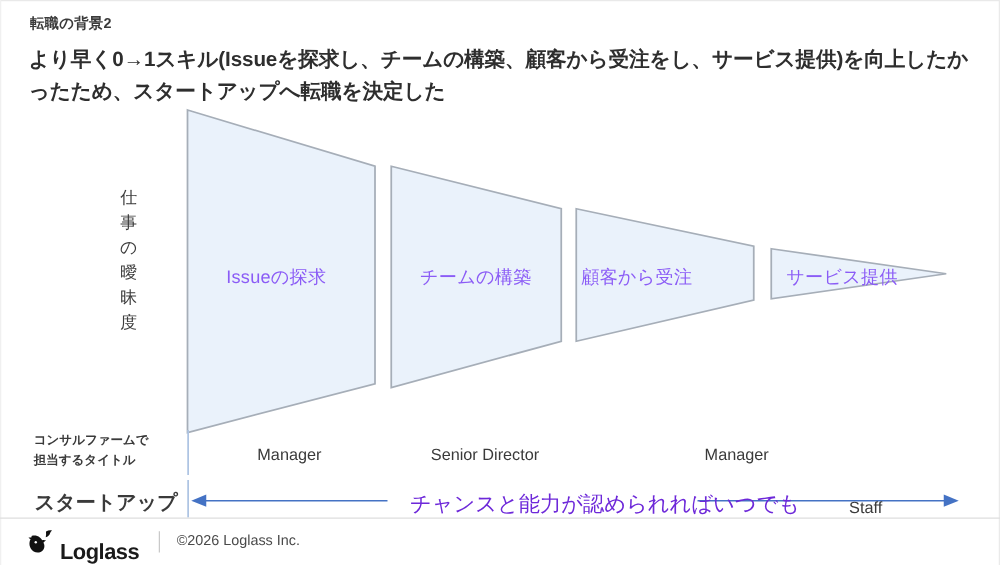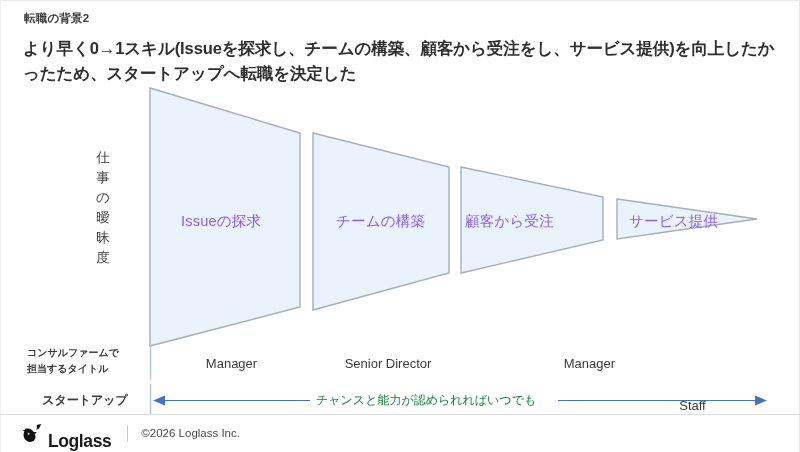--- a/index.html
+++ b/index.html
@@ -112,45 +112,45 @@
     font-weight: 700;
     line-height: 16px;
     color: #3a3a3a;
   }
   .row-startup-caption {
     position: absolute;
     left: 27px;
     top: 392px;
     width: 116px;
     text-align: center;
-    font-size: 12px;
+    font-size: 16px;
     font-weight: 700;
     color: #3a3a3a;
     white-space: nowrap;
   }
 
   .title-cell {
     position: absolute;
     top: 356px;
     font-size: 13px;
     color: #3a3a3a;
     text-align: center;
     white-space: nowrap;
   }
   .tc-1 { left: 150px; width: 163px; }
   .tc-2 { left: 313px; width: 150px; }
   .tc-3 { left: 463px; width: 152px; text-align: right; }
   .tc-4 { left: 615px; width: 155px; margin-top: 42px; }
 
   .arrow-caption {
     position: absolute;
-    left: 316px;
+    left: 328px;
     top: 392px;
-    font-size: 12px;
-    color: #15803d;
+    font-size: 17px;
+    color: #6d28d9;
     white-space: nowrap;
   }
 
   
   .footer-rule {
     position: absolute;
     left: 0;
     top: 414px;
     width: 800px;
     height: 1px;

